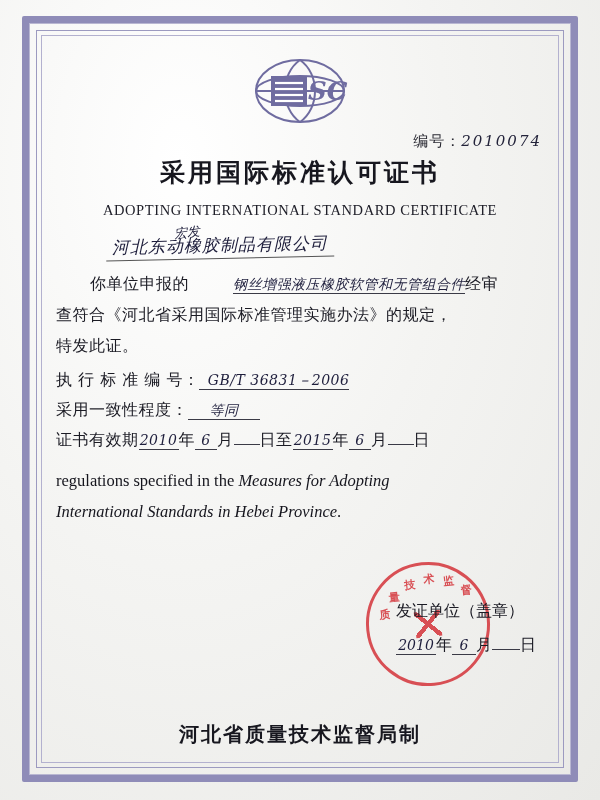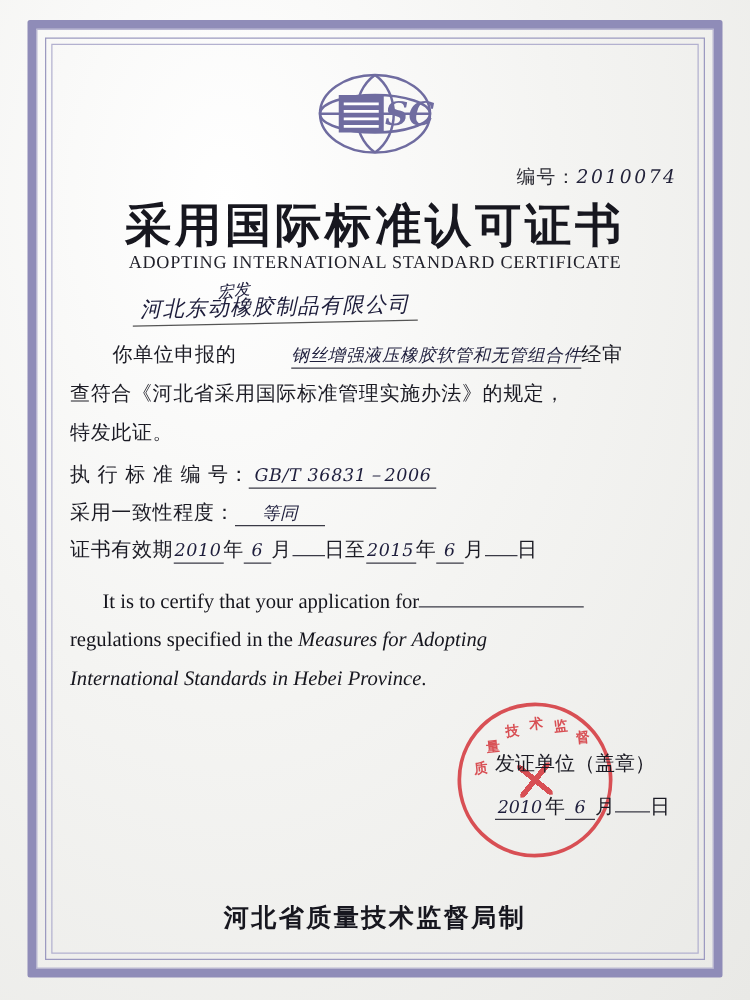--- a/index.html
+++ b/index.html
@@ -91,21 +91,21 @@
 
   
   .title-cn {
     position: absolute;
     top: 112px;
     left: 0;
     right: 0;
     text-align: center;
     font-family: Liberation Sans, sans-serif;
     font-weight: bold;
-    font-size: 37px;
+    font-size: 25px;
     letter-spacing: 3px;
     color: #17171f;
   }
   .title-en {
     position: absolute;
     top: 158px;
     left: 0;
     right: 0;
     text-align: center;
     font-family: "Liberation Serif", serif;
@@ -318,36 +318,33 @@
         <span>你单位申报的</span><span class="ul hand" style="min-width:206px;margin-left:44px;">钢丝增强液压橡胶软管和无管组合件</span><span>经审</span>
       </div>
 
       <div class="para-cn">
         <span>查符合《</span><span>河北省采用国际标准管理实施办法</span><span>》的规定，</span>
       </div>
 
       <div class="para-cn">特发此证。</div>
 
       <div class="line cn" style="margin-top:4px;">
-        <span>执 行 标 准 编 号：</span><span class="ul hand" style="min-width:150px;">GB/T 36831－2006</span>
+        <span>执 行 标 准 编 号：</span><span class="ul hand" style="min-width:150px;text-align:right;">GB/T 36831－2006</span>
       </div>
 
 
       <div class="line cn">
         <span>采用一致性程度：</span><span class="ul hand" style="min-width:72px;">等同</span>
       </div>
 
       <div class="line cn">
         <span>证书有效期</span><span class="ul hand" style="min-width:40px;">2010</span><span>年</span><span class="ul hand" style="min-width:22px;">6</span><span>月</span><span class="ul blank" style="min-width:26px;"></span><span>日</span><span>至</span><span class="ul hand" style="min-width:40px;">2015</span><span>年</span><span class="ul hand" style="min-width:22px;">6</span><span>月</span><span class="ul blank" style="min-width:26px;"></span><span>日</span>
       </div>
 
       <div class="en-para" style="margin-top:10px;">
-        <span class="en-line" style="text-indent:26px;">
-          <span>It is to certify that your application for</span><span class="long-ul" style="width:132px;"></span>
-        </span>
         <span class="en-line">
           <span>regulations specified in the </span><em>Measures    for    Adopting</em>
         </span>
         <span class="en-line">
           <em>International Standards in Hebei Province</em><span>.</span>
         </span>
       </div>
     </div>
 
     <div class="seal">

